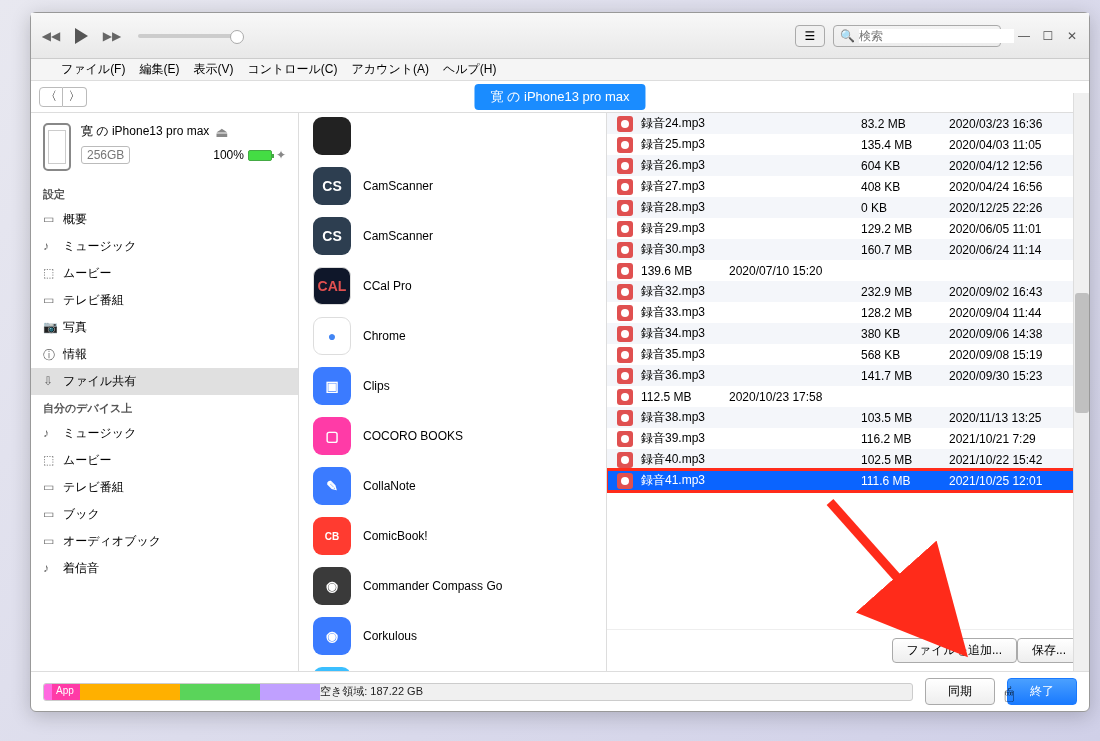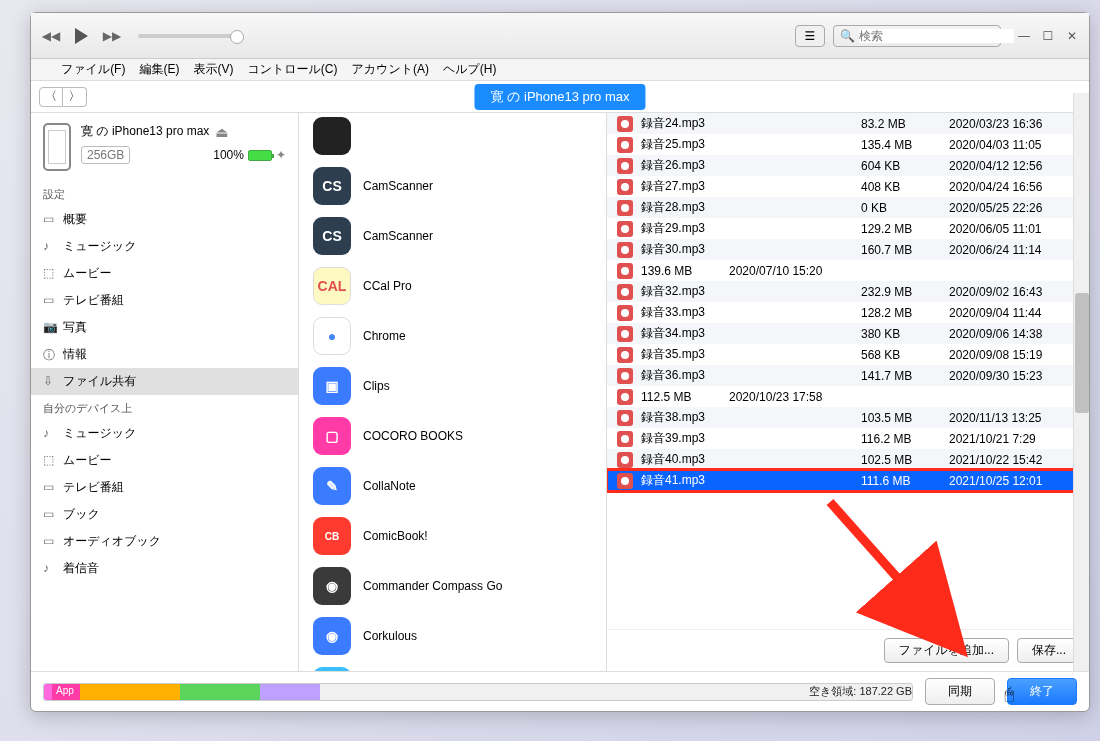--- a/index.html
+++ b/index.html
@@ -32,45 +32,45 @@
 .phone{width:28px;height:48px;border:2px solid #888;border-radius:5px;background:#fff;position:relative}
 .phone::before{content:"";position:absolute;top:5px;left:3px;right:3px;bottom:5px;border:1px solid #ccc}
 .devinfo{flex:1}
 .devname{font-size:13px;display:flex;align-items:center;gap:6px}
 .eject{color:#888;font-size:14px}
 .devmeta{margin-top:6px;display:flex;align-items:center;gap:12px;font-size:11px}
 .badge{border:1px solid #bbb;padding:1px 5px;border-radius:3px;color:#777}
 .batt{display:flex;align-items:center;gap:4px;margin-left:auto}
 .battbar{width:24px;height:11px;border:1px solid #4a4;border-radius:2px;background:#4d4;position:relative}
 .battbar::after{content:"";position:absolute;right:-3px;top:3px;width:2px;height:4px;background:#4a4}
-.sec{padding:6px 12px 4px;font-size:11px;color:#555;font-weight:400}
+.sec{padding:6px 12px 4px;font-size:11px;color:#555;font-weight:700}
 .sitem{padding:5px 12px 5px 32px;display:flex;align-items:center;gap:10px;cursor:pointer;position:relative}
 .sitem.sel{background:#e0e0e0}
 .sitem svg,.sitem .ico{position:absolute;left:12px;width:16px;height:16px;color:#666}
 .main{flex:1;display:flex;overflow:hidden}
 .apps{width:308px;border-right:1px solid #ddd;overflow-y:auto;padding:4px 0}
 .app{display:flex;align-items:center;gap:12px;padding:6px 14px;cursor:pointer}
 .aicon{width:38px;height:38px;border-radius:9px;display:flex;align-items:center;justify-content:center;font-size:16px;font-weight:700;color:#fff;flex-shrink:0}
 .files{flex:1;display:flex;flex-direction:column;overflow:hidden;position:relative}
 .flist{flex:1;overflow-y:auto}
 .frow{display:flex;align-items:center;padding:2px 10px;height:21px;gap:8px}
 .frow:nth-child(odd){background:#f4f6fa}
 .frow.sel{background:#0a64ff;color:#fff}
 .frow.hl{outline:3px solid #ff2b1a;outline-offset:-1px}
 .fico{width:16px;height:16px;background:#e05050;border-radius:3px;flex-shrink:0;position:relative}
 .fico::after{content:"";position:absolute;top:4px;left:4px;width:8px;height:8px;background:#fff;border-radius:50%}
 .fname{flex:1}
 .fsize{width:80px;text-align:left}
 .fdate{width:130px}
-.fbtns{padding:8px;display:flex;justify-content:flex-end;gap:8px;border-top:1px solid #eee}
+.fbtns{padding:8px;display:flex;justify-content:flex-end;border-top:1px solid #eee}
 .btn{padding:3px 14px;border:1px solid #aaa;border-radius:4px;background:linear-gradient(#fff,#eee);cursor:pointer;font-size:12px}
 .bottom{height:40px;border-top:1px solid #ddd;display:flex;align-items:center;padding:0 12px;gap:12px}
 .stor{flex:1;height:18px;background:#f0f0f0;border:1px solid #ccc;border-radius:3px;display:flex;overflow:hidden;align-items:center}
 .seg{height:100%}
-.free{flex:1;text-align:right;font-size:11px;color:#222}
+.free{flex:1;text-align:left;font-size:11px;color:#222}
 .bbtn{padding:4px 22px;border:1px solid #aaa;border-radius:4px;background:linear-gradient(#fff,#eee);cursor:pointer}
 .bbtn.pri{background:linear-gradient(#4aa0ff,#1a7aff);color:#fff;border-color:#1a7aff}
 .arrow{position:absolute;top:492px;right:120px;pointer-events:none;z-index:50}
 .scrollbar{position:absolute;right:0;top:80px;bottom:40px;width:16px;background:#f0f0f0;border-left:1px solid #ddd}
 .sthumb{position:absolute;top:200px;width:14px;left:1px;height:120px;background:#c0c0c0;border-radius:3px}
 .cursor{position:absolute;bottom:38px;right:86px;z-index:60;font-size:16px}
 </style>
 </head>
 <body>
 
@@ -200,21 +200,21 @@
           </div>
       <div class="app">
             <div class="aicon" style="background:#2d3e50;color:#fff;font-size:14px">CS</div>
             <span>CamScanner</span>
           </div>
           <div class="app">
             <div class="aicon" style="background:#2d3e50;color:#fff;font-size:14px">CS</div>
             <span>CamScanner</span>
           </div>
           <div class="app">
-            <div class="aicon" style="background:#fef9c3;color:#e05050;border:1px solid #ddd;font-size:14px">CAL</div>
+            <div class="aicon" style="background:#0f172a;color:#e05050;border:1px solid #ddd;font-size:14px">CAL</div>
             <span>CCal Pro</span>
           </div>
           <div class="app">
             <div class="aicon" style="background:#ffffff;color:#4285f4;border:1px solid #ddd;font-size:14px">●</div>
             <span>Chrome</span>
           </div>
           <div class="app">
             <div class="aicon" style="background:#3b7bff;color:#fff;font-size:14px">▣</div>
             <span>Clips</span>
           </div>
@@ -265,21 +265,21 @@
             <div class="frow">
               <div class="fico"></div>
               <span class="fname">録音27.mp3</span>
               <span class="fsize">408 KB</span>
               <span class="fdate">2020/04/24 16:56</span>
             </div>
             <div class="frow">
               <div class="fico"></div>
               <span class="fname">録音28.mp3</span>
               <span class="fsize">0 KB</span>
-              <span class="fdate">2020/05/25 22:26</span>
+              <span class="fdate">2020/12/25 22:26</span>
             </div>
             <div class="frow">
               <div class="fico"></div>
               <span class="fname">録音29.mp3</span>
               <span class="fsize">129.2 MB</span>
               <span class="fdate">2020/06/05 11:01</span>
             </div>
             <div class="frow">
               <div class="fico"></div>
               <span class="fname">録音30.mp3</span>

